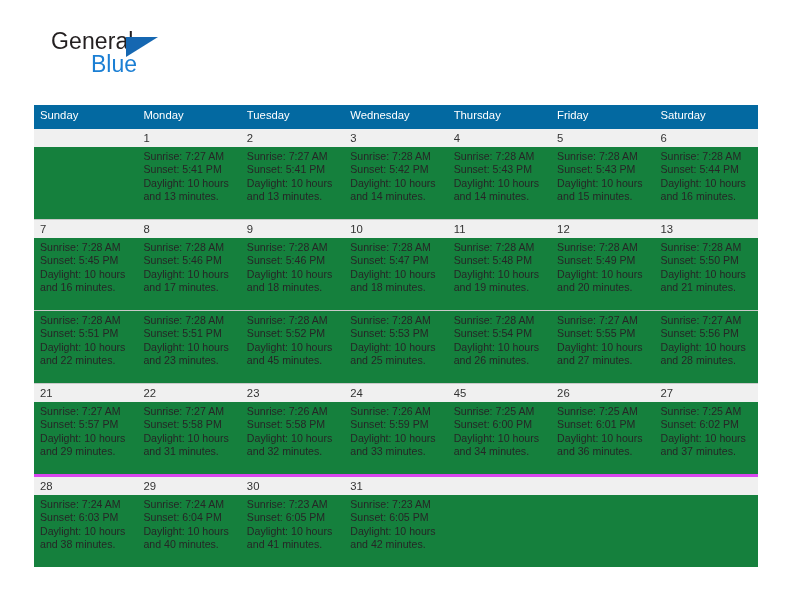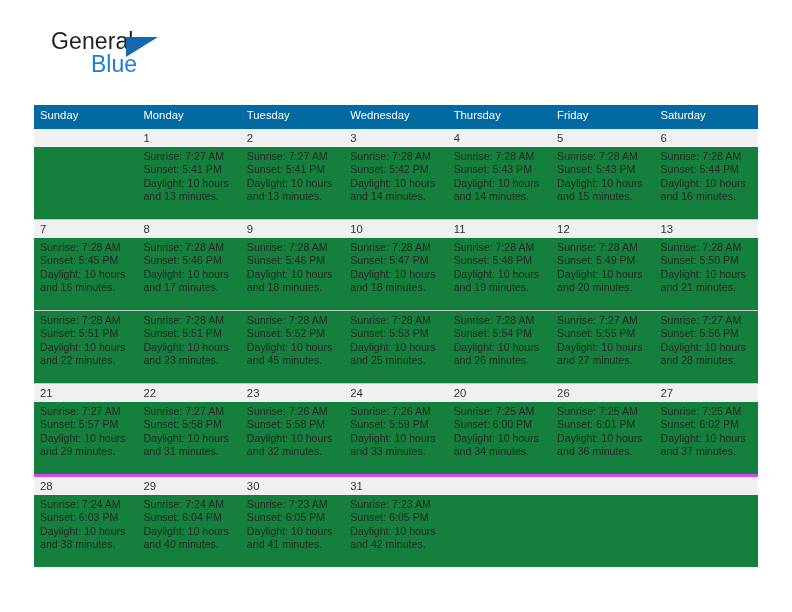--- a/index.html
+++ b/index.html
@@ -322,21 +322,21 @@
               <div class="dayline">and 28 minutes.</div>
             </div>
           </div>
         </div>
         <div class="week">
           <div class="numbers-row">
             <div class="daynum">21</div>
             <div class="daynum">22</div>
             <div class="daynum">23</div>
             <div class="daynum">24</div>
-            <div class="daynum">20</div>
+            <div class="daynum">45</div>
             <div class="daynum">26</div>
             <div class="daynum">27</div>
           </div>
           <div class="details-row">
             <div class="daycell">
               <div class="dayline">Sunrise: 7:27 AM</div>
               <div class="dayline">Sunset: 5:57 PM</div>
               <div class="dayline">Daylight: 10 hours</div>
               <div class="dayline">and 29 minutes.</div>
             </div>

